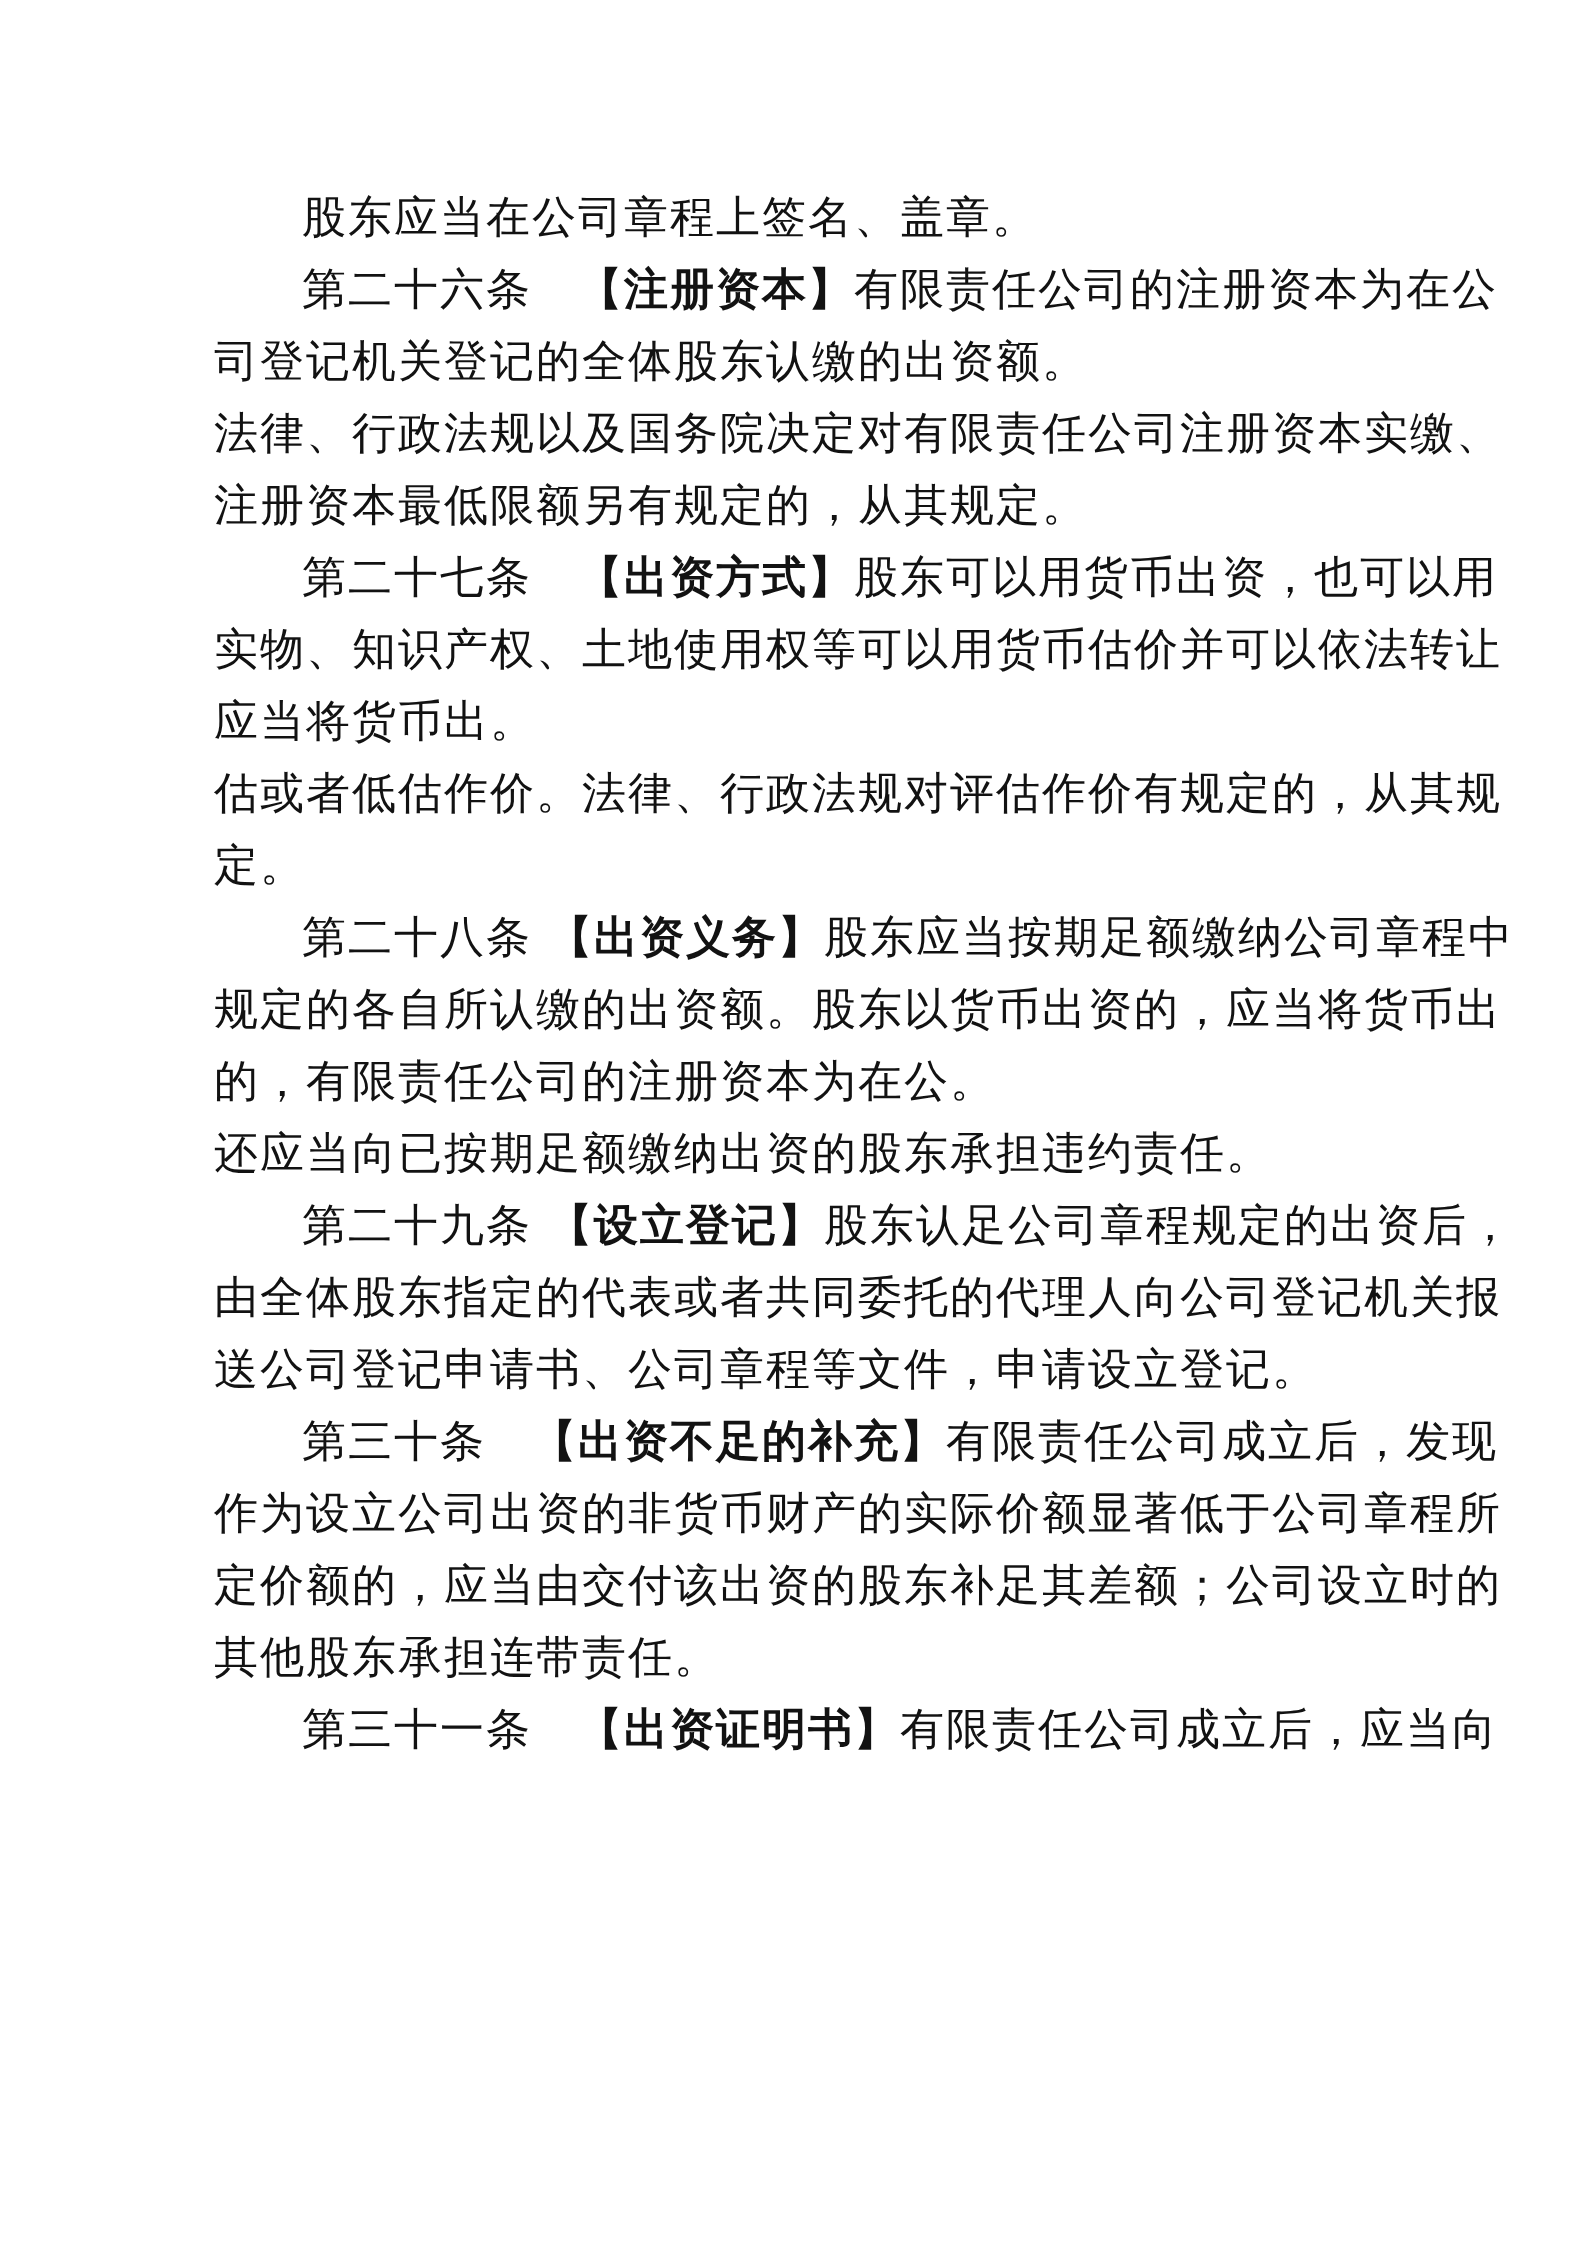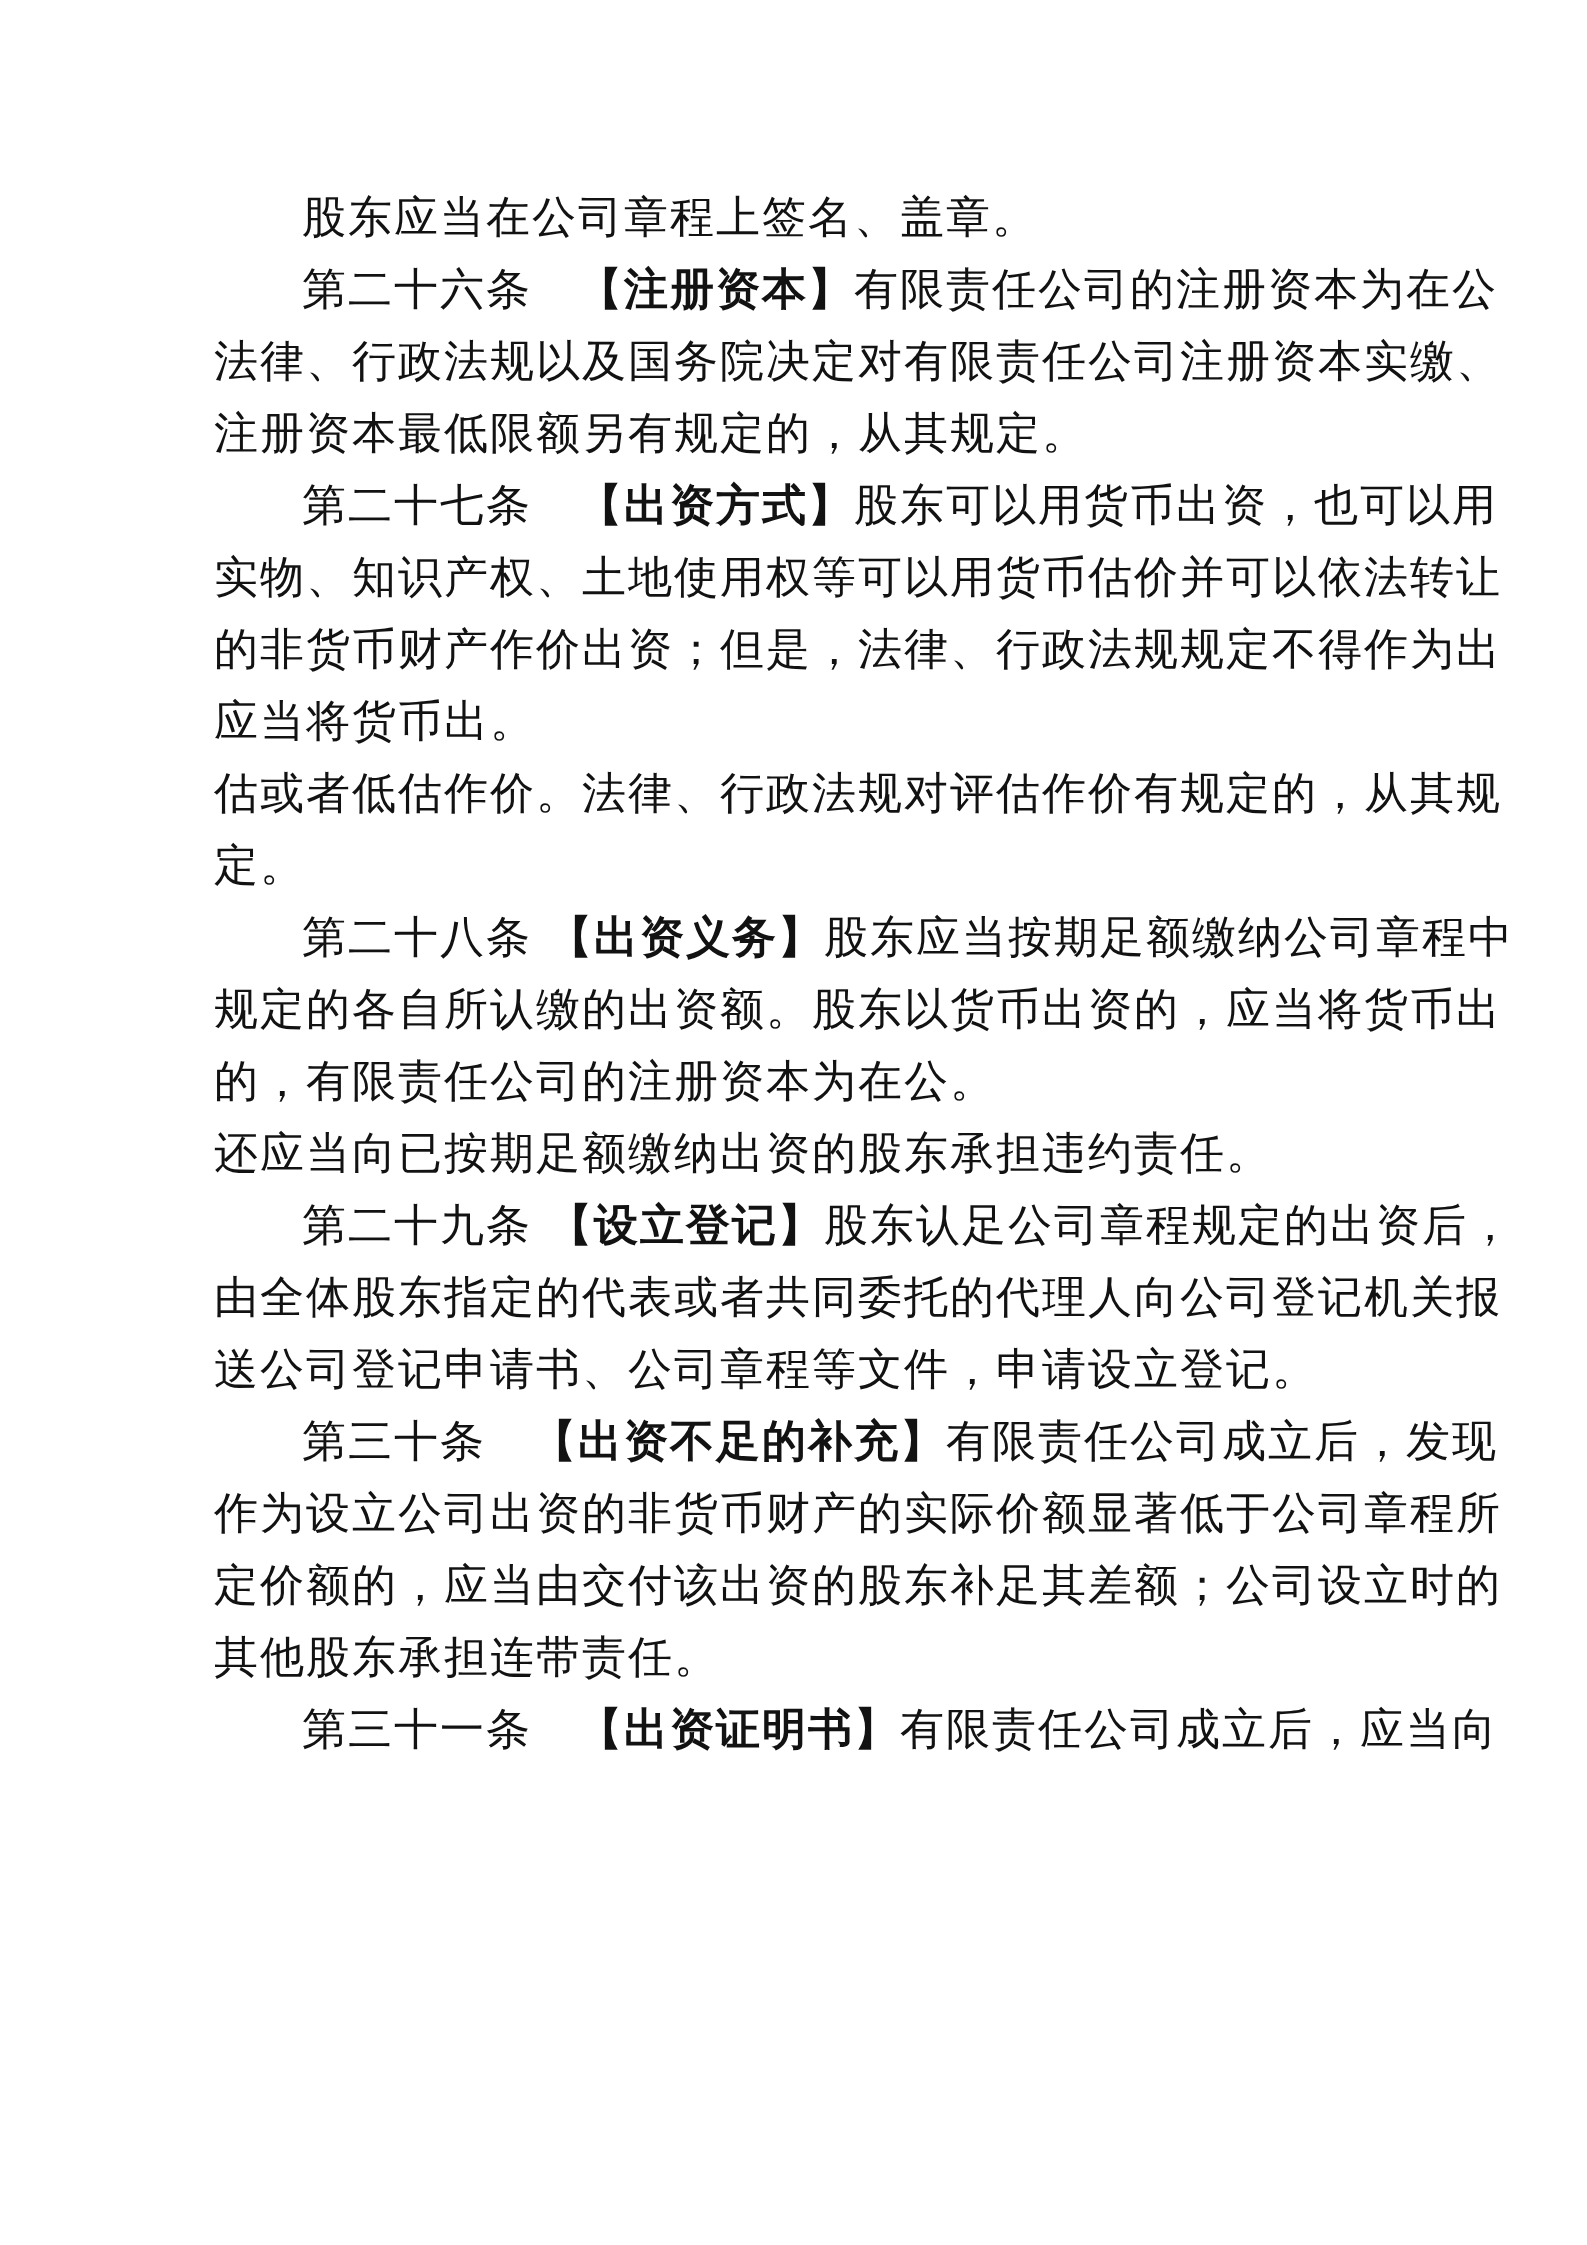--- a/index.html
+++ b/index.html
@@ -45,25 +45,25 @@
     color: #121212;
   }
 </style>
 </head>
 <body>
 
 <div class="page">
   <div class="doc-body" id="doc-body">
       <div class="line indent"><span class="seg">股东应当在公司章程上签名、盖章。</span></div>
       <div class="line indent"><span class="seg">第二十六条　</span><span class="seg bold">【注册资本】</span><span class="seg">有限责任公司的注册资本为在公</span></div>
+      <div class="line"><span class="seg">司登记机关登记的全体股东认缴的出资额。</span></div>
       <div class="line"><span class="seg">法律、行政法规以及国务院决定对有限责任公司注册资本实缴、</span></div>
       <div class="line"><span class="seg">注册资本最低限额另有规定的，从其规定。</span></div>
       <div class="line indent"><span class="seg">第二十七条　</span><span class="seg bold">【出资方式】</span><span class="seg">股东可以用货币出资，也可以用</span></div>
       <div class="line"><span class="seg">实物、知识产权、土地使用权等可以用货币估价并可以依法转让</span></div>
-      <div class="line"><span class="seg">的非货币财产作价出资；但是，法律、行政法规规定不得作为出</span></div>
       <div class="line"><span class="seg">应当将货币出。</span></div>
       <div class="line"><span class="seg">估或者低估作价。法律、行政法规对评估作价有规定的，从其规</span></div>
       <div class="line"><span class="seg">定。</span></div>
       <div class="line indent"><span class="seg">第二十八条 </span><span class="seg bold">【出资义务】</span><span class="seg">股东应当按期足额缴纳公司章程中</span></div>
       <div class="line"><span class="seg">规定的各自所认缴的出资额。股东以货币出资的，应当将货币出</span></div>
       <div class="line"><span class="seg">的，有限责任公司的注册资本为在公。</span></div>
       <div class="line"><span class="seg">还应当向已按期足额缴纳出资的股东承担违约责任。</span></div>
       <div class="line indent"><span class="seg">第二十九条 </span><span class="seg bold">【设立登记】</span><span class="seg">股东认足公司章程规定的出资后，</span></div>
       <div class="line"><span class="seg">由全体股东指定的代表或者共同委托的代理人向公司登记机关报</span></div>
       <div class="line"><span class="seg">送公司登记申请书、公司章程等文件，申请设立登记。</span></div>

